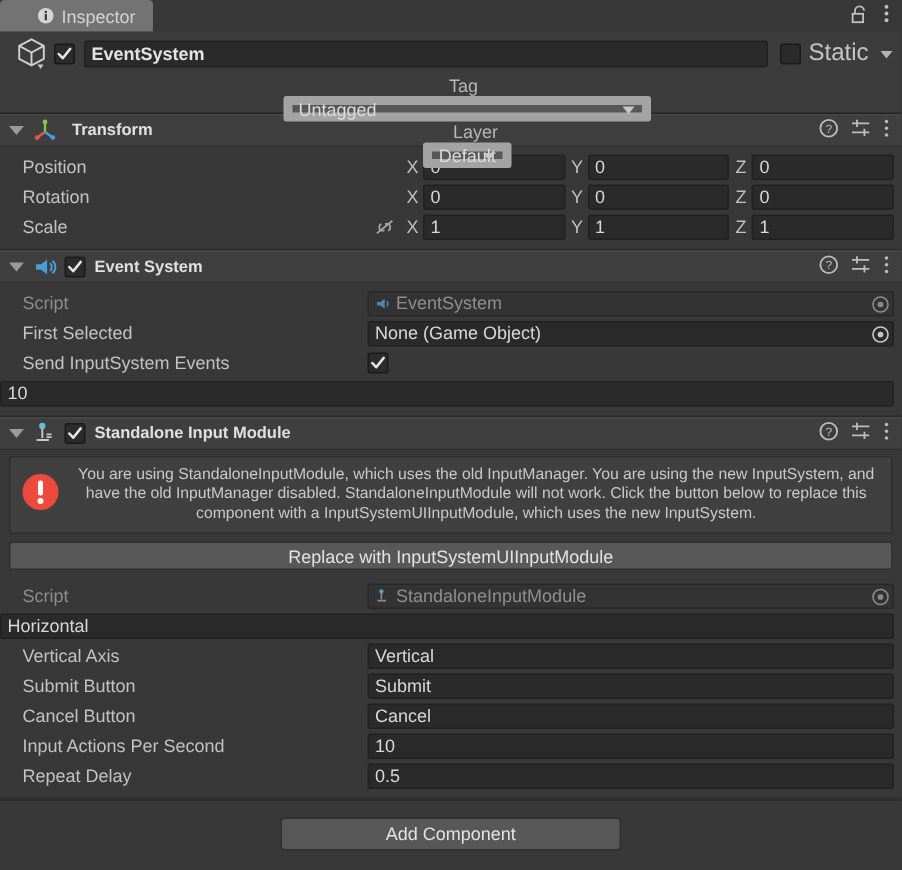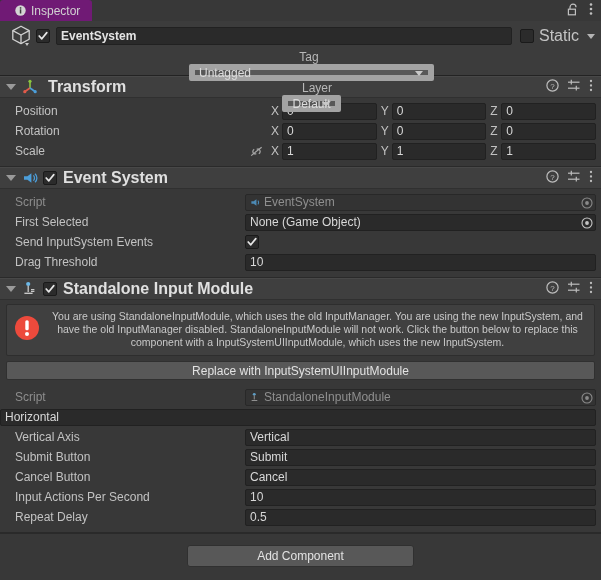--- a/index.html
+++ b/index.html
@@ -17,22 +17,22 @@
   .tabstrip {
     height: 21px;
     background: #383838;
     display: flex;
     align-items: stretch;
     position: relative;
   }
   .tab {
     display: flex; align-items: center;
     gap: 5px;
-    padding: 0 12px 0 15px;
-    background: #701a75;
+    padding: 0 12px 0 25px;
+    background: #737373;
     color: #d2d2d2;
     font-size: 12px;
     height: 21px;
     border-top-left-radius: 3px;
     border-top-right-radius: 3px;
   }
   .tab .ico { display:flex; align-items:center; }
 
   
   .go-header {
@@ -123,21 +123,21 @@
     border-left: 5px solid transparent;
     border-right: 5px solid transparent;
     border-top: 6px solid #9a9a9a;
     margin: 0 5px 0 2px;
     flex: 0 0 auto;
   }
   .comp-icon { width: 18px; height:16px; display:flex; align-items:center; justify-content:center; flex:0 0 auto; margin-right: 3px;}
   .comp-title {
     color: #e0e0e0;
     font-weight: bold;
-    font-size: 16px;
+    font-size: 11px;
     margin-left: 6px;
     white-space: nowrap;
   }
   .comp-header-right { margin-left: auto; display: flex; align-items: center; gap: 8px; padding-right: 3px; }
 
   
   .prop-rows { padding: 3px 5px 5px 0; }
   .row { display: flex; align-items: center; height: 20px; }
   .row .label {
     width: 245px;
@@ -481,21 +481,20 @@
     <div class="row">
       <span class="label">Send InputSystem Events</span>
       <span class="chk">
         <svg width="10" height="10" viewBox="0 0 10 10">
           <path d="M1.2 5 L3.8 7.8 L8.8 1.6" fill="none" stroke="#e6e6e6" stroke-width="1.7" stroke-linecap="round" stroke-linejoin="round"></path>
         </svg>
       </span>
     </div>
 
     <div class="row">
-      <span class="label">Drag Threshold</span>
       <span class="field">10</span>
     </div>
 
   </div>
 </div>
 
 <div class="component">
   <div class="comp-header">
     <span class="foldout"></span>
     <span class="comp-icon">

